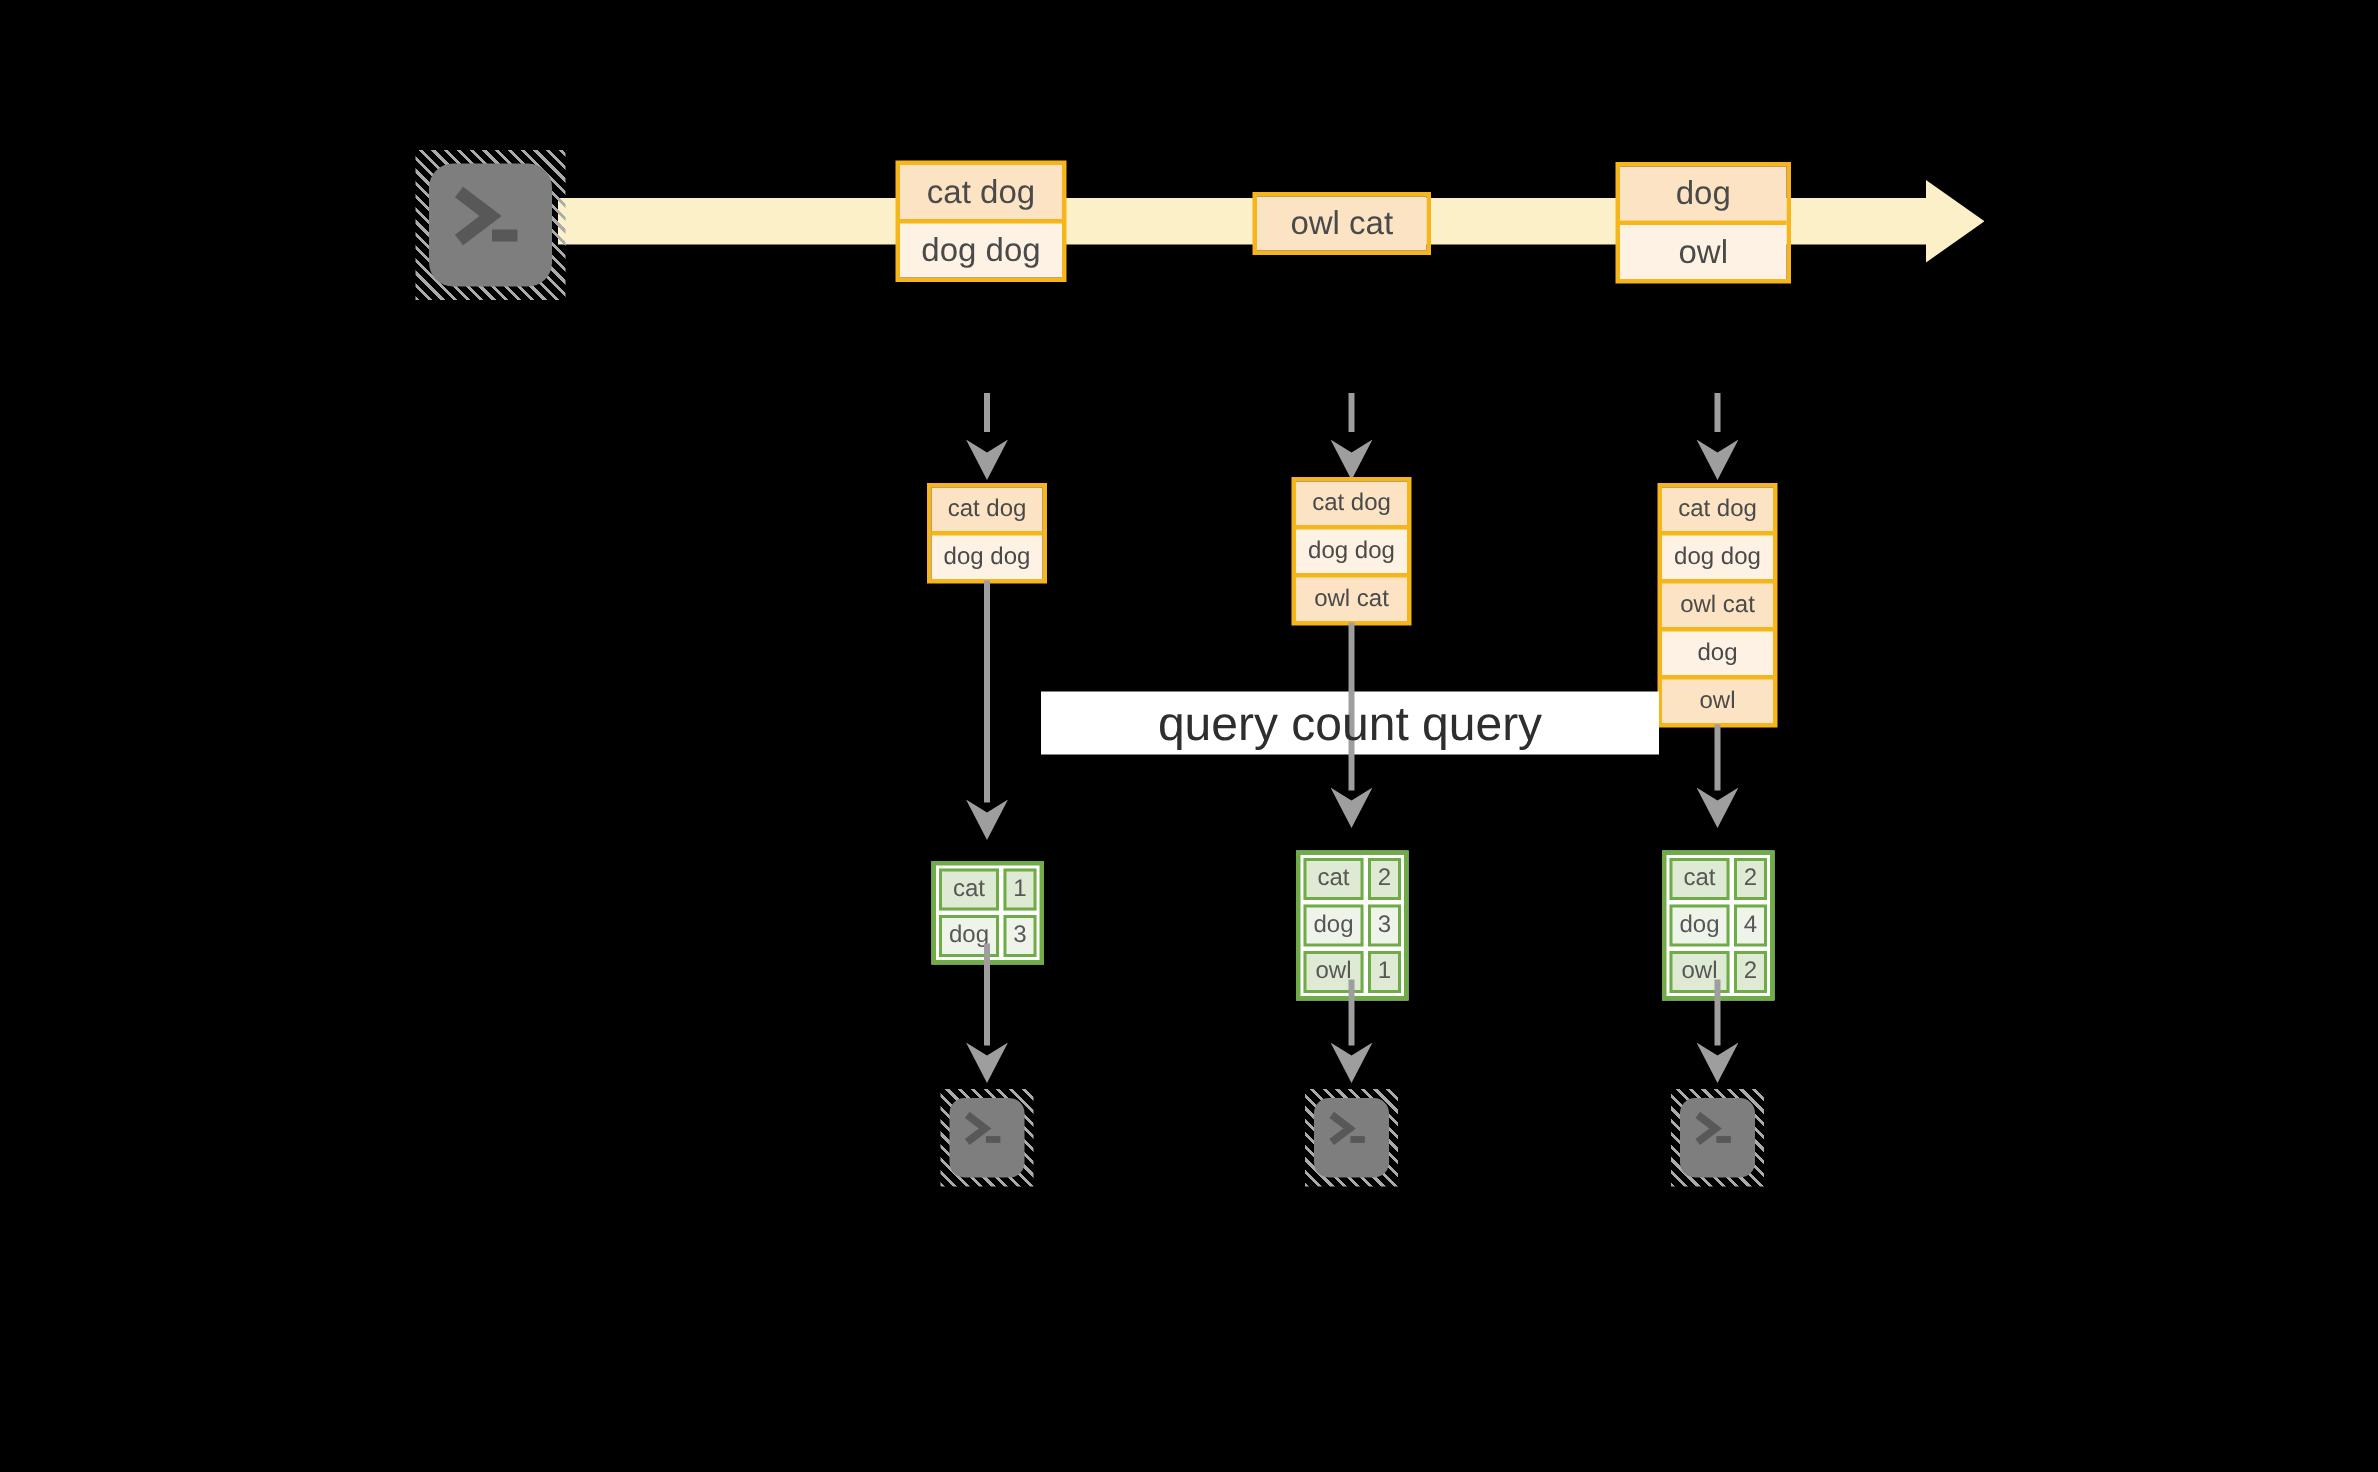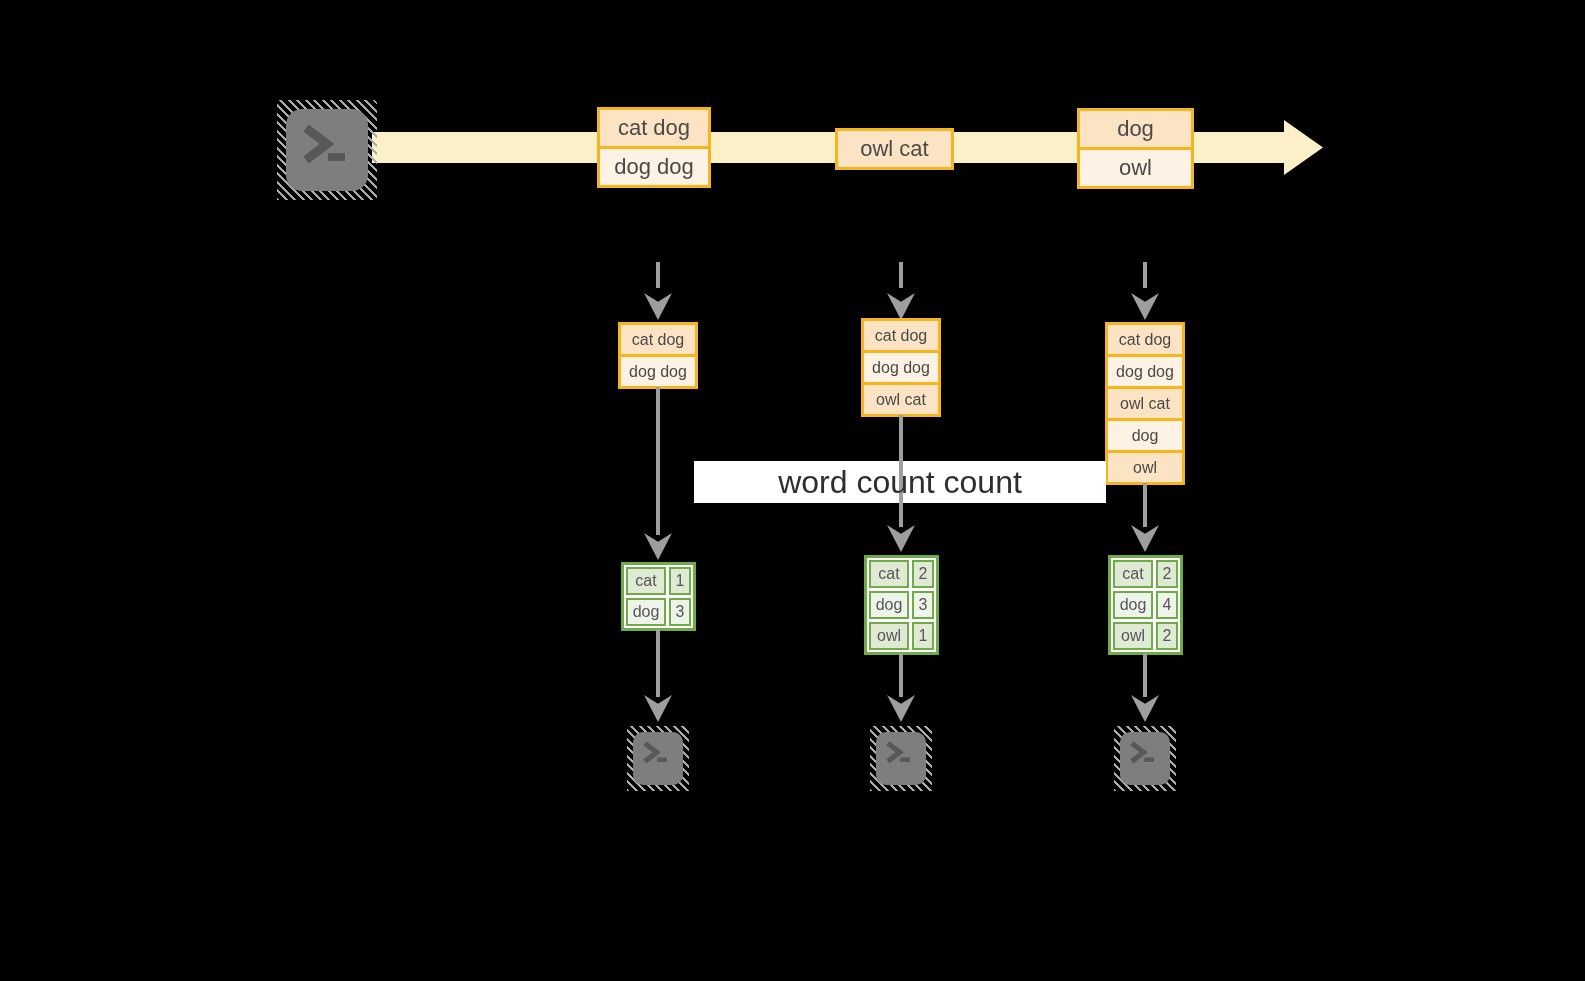--- a/index.html
+++ b/index.html
@@ -34,21 +34,21 @@
   .dash{position:absolute;width:4px;height:26px;background:var(--arrow-gray,#9E9E9E);}
   .vline{position:absolute;width:4px;background:var(--arrow-gray,#9E9E9E);}
   .ahead{position:absolute;width:28px;height:27px;background:var(--arrow-gray,#9E9E9E);
     clip-path:polygon(0 0,50% 32%,100% 0,50% 100%);}
   
   .qband{position:absolute;left:694px;top:461px;width:412px;height:42px;background:var(--label-bg,#FFFFFF);}
   .qtext{position:absolute;left:694px;top:461px;width:412px;height:42px;display:flex;
     align-items:center;justify-content:center;font-size:32px;color:#2E2E2E;}
   
   .wtable{position:absolute;background:#FFFFFF;border:3px solid var(--table-border,#6FAC48);
-    padding:2px;display:grid;grid-template-columns:40px 22px;gap:3px;}
+    padding:2px;display:grid;grid-template-columns:40px 22px;gap:3px;margin-top:12px;}
   .wcell{border:2px solid var(--table-border,#6FAC48);height:24px;display:flex;
     align-items:center;justify-content:center;font-size:16px;color:#575757;}
   .gdark{background:var(--table-row-dark,#DEEAD3);}
   .glight{background:var(--table-row-light,#EFF4EA);}
 </style>
 </head>
 <body>
 
 <div class="canvas">
 
@@ -102,21 +102,21 @@
 
   <div class="qband"></div>
 
   <div class="vline" style="left:656px;top:387px;height:148px;"></div>
   <div class="ahead" style="left:644px;top:533px;"></div>
   <div class="vline" style="left:899px;top:415px;height:112px;"></div>
   <div class="ahead" style="left:887px;top:525px;"></div>
   <div class="vline" style="left:1143px;top:483px;height:44px;"></div>
   <div class="ahead" style="left:1131px;top:525px;"></div>
 
-  <div class="qtext">word count count</div>
+  <div class="qtext">query count query</div>
 
   <div class="wtable" style="left:621px;top:562px;">
     <div class="wcell gdark">cat</div>
     <div class="wcell gdark">1</div>
     <div class="wcell glight">dog</div>
     <div class="wcell glight">3</div>
   </div>
   <div class="wtable" style="left:864px;top:555px;">
     <div class="wcell gdark">cat</div>
     <div class="wcell gdark">2</div>

